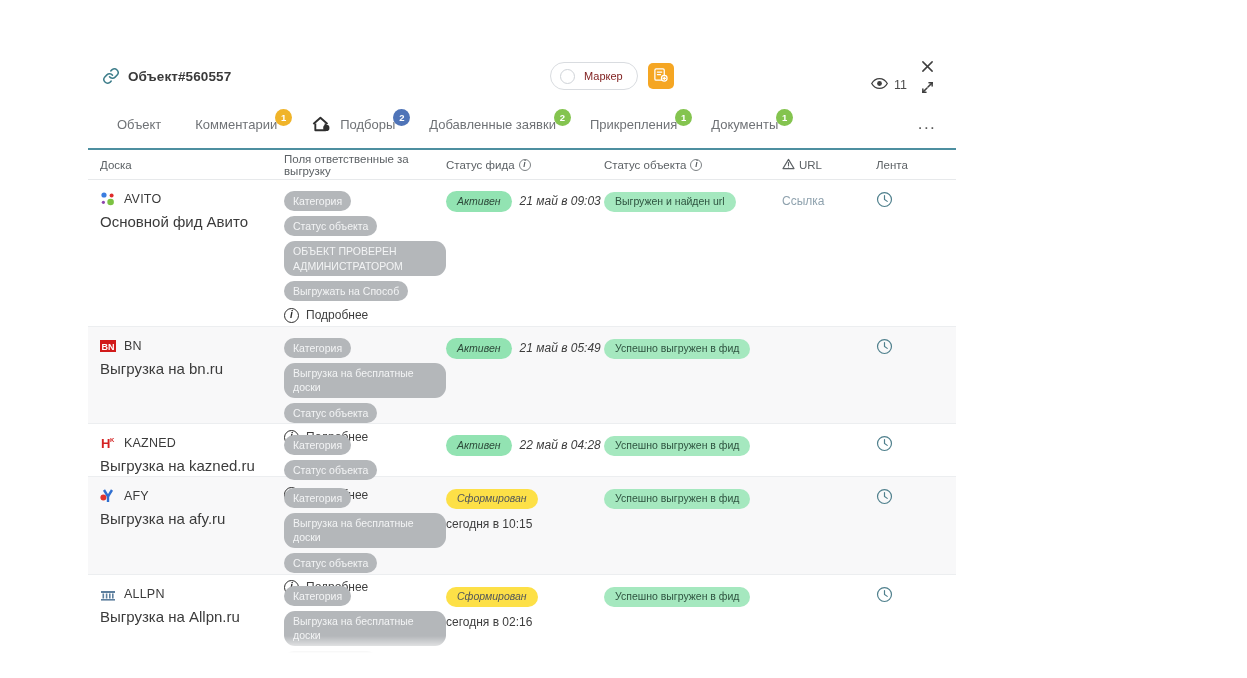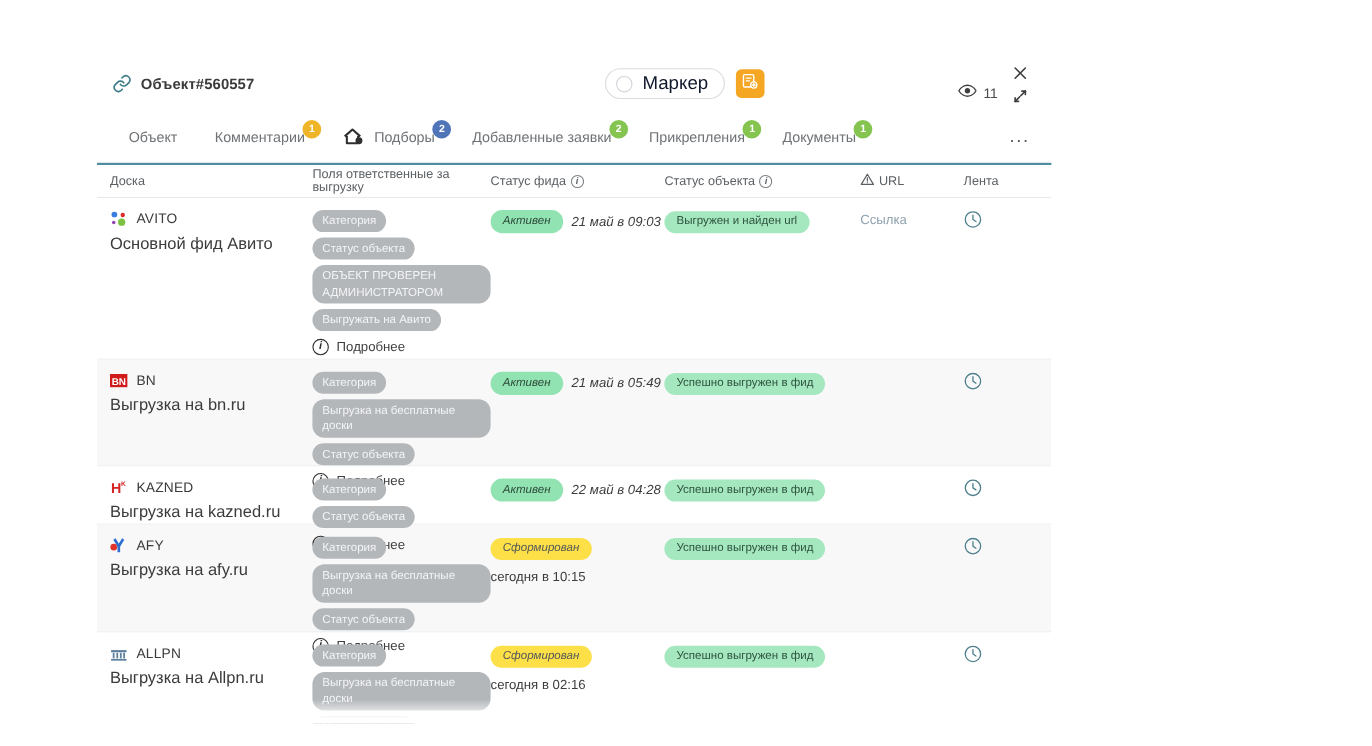--- a/index.html
+++ b/index.html
@@ -43,21 +43,21 @@
   .marker-btn {
     display:flex; align-items:center; gap:9px;
     height:28px; padding: 0 14px 0 9px;
     border:1px solid #d9dce0; border-radius:16px;
     background:#fff; cursor:pointer;
   }
   .marker-circle {
     width:15px; height:15px; border-radius:50%;
     border:1px solid #cfd3d8; background:#fff;
   }
-  .marker-label { font-size:17px; color:#0f172a; }
+  .marker-label { font-size:11px; color:#7f1d1d; }
   .doc-add-btn {
     width:26px; height:26px; border-radius:5px;
     background:#f5a623; display:flex; align-items:center; justify-content:center;
     cursor:pointer; border:none;
   }
 
   .title-right {
     position:absolute; right: 22px; top: 8px;
     display:flex; align-items:flex-end; gap:14px;
   }
@@ -344,21 +344,21 @@
             </svg>
             <span class="board-title">AVITO</span>
           </div>
           <div class="board-sub">Основной фид Авито</div>
         </div>
         <div class="c-fields">
           <div class="chips">
             <span class="chip">Категория</span>
             <span class="chip">Статус объекта</span>
             <span class="chip wide">ОБЪЕКТ ПРОВЕРЕН АДМИНИСТРАТОРОМ</span>
-            <span class="chip">Выгружать на Авито</span>
+            <span class="chip">Выгружать на Способ</span>
           </div>
           <div class="more-link">
             <span class="more-i">i</span>
             <span>Подробнее</span>
           </div>
         </div>
         <div class="c-feed">
           <div class="feed-line">
             <span class="pill green">Активен</span>
             <span class="feed-inline">21 май в 09:03</span>

